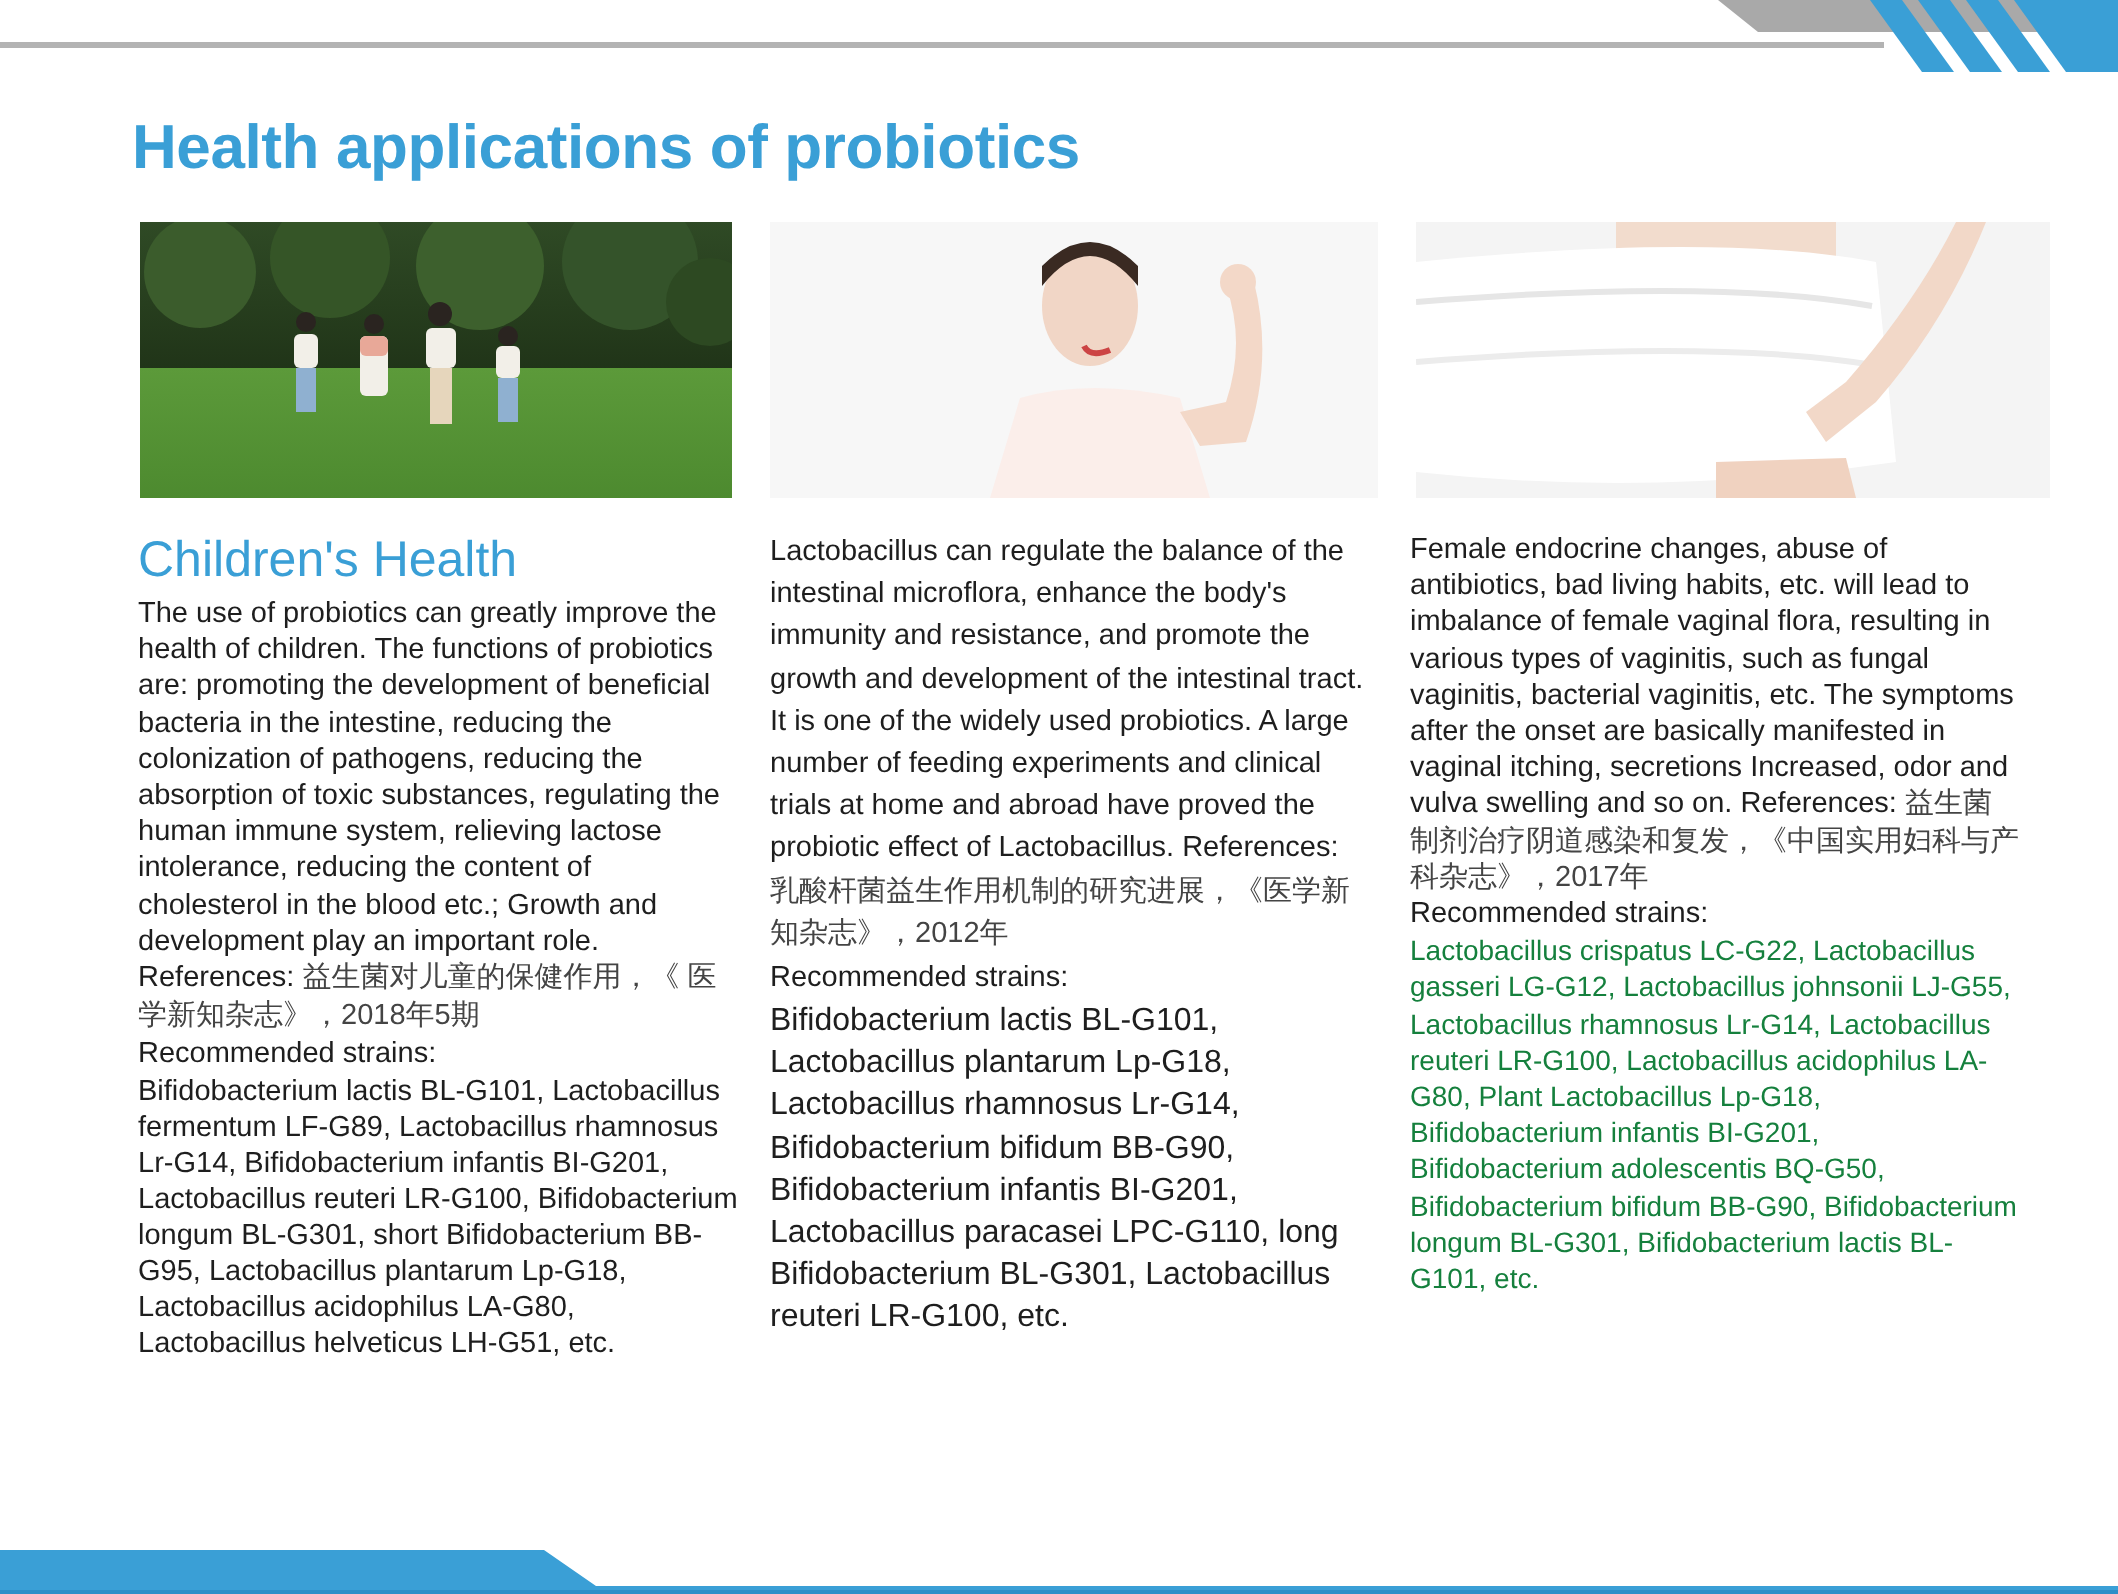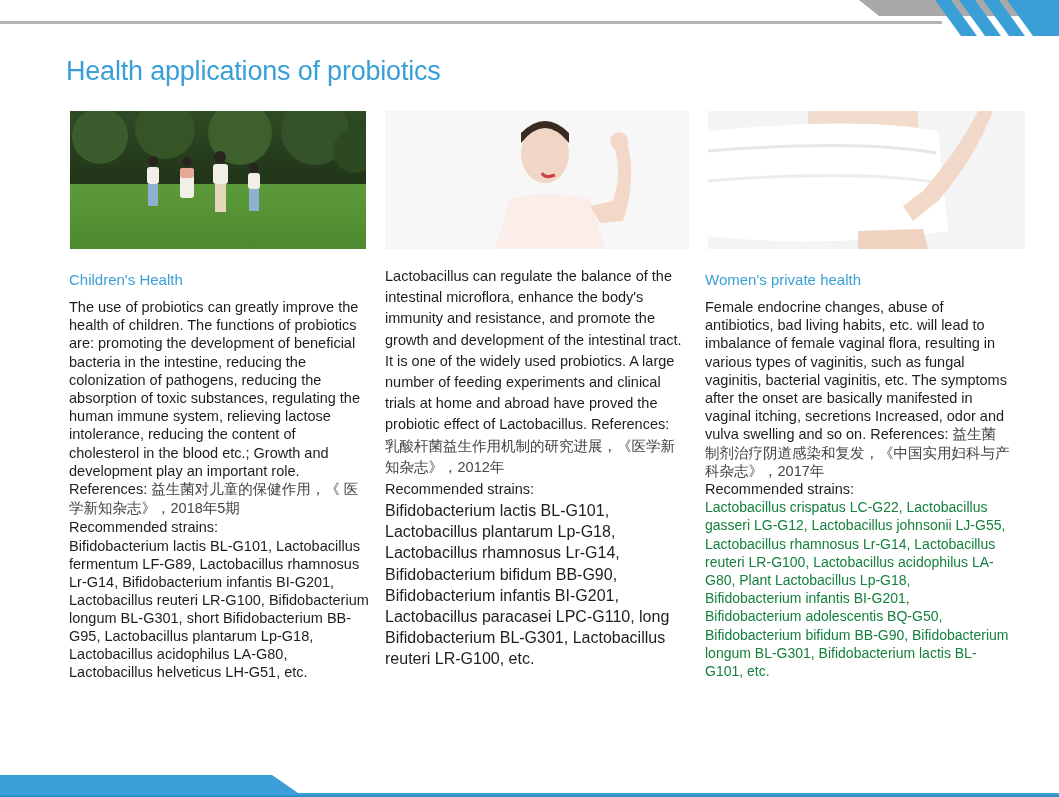--- a/index.html
+++ b/index.html
@@ -3,34 +3,34 @@
 <meta charset="utf-8">
 <style>
   * { box-sizing: border-box; margin: 0; padding: 0; }
   html, body { width: 1059px; height: 797px; overflow: hidden; background: #ffffff; }
   body { position: relative; font-family: "Liberation Sans", "DejaVu Sans", sans-serif; color: #222; }
 
   .deco-top-line { position: absolute; left: 0; top: 21px; width: 942px; height: 3px; background: #b3b3b3; }
   .deco-top-right { position: absolute; right: 0; top: 0; width: 200px; height: 36px; }
   .deco-bottom { position: absolute; left: 0; bottom: 0; width: 1059px; height: 22px; }
 
-  .title { position: absolute; left: 66px; top: 56px; font-size: 27px; font-weight: normal; color: #3a9fd6; letter-spacing: -0.2px; }
+  .title { position: absolute; left: 66px; top: 56px; font-size: 31px; font-weight: bold; color: #3a9fd6; letter-spacing: -0.2px; }
 
   .photo { position: absolute; top: 111px; height: 138px; overflow: hidden; }
   .photo svg { width: 100%; height: 100%; display: block; }
   .photo-1 { left: 70px; width: 296px; }
   .photo-2 { left: 385px; width: 304px; }
   .photo-3 { left: 708px; width: 317px; }
 
   .col { position: absolute; top: 266px; }
   .col-1 { left: 69px; width: 300px; }
   .col-2 { left: 385px; width: 300px; }
   .col-3 { left: 705px; width: 305px; }
 
-  .col h2 { font-size: 15px; font-weight: normal; color: #3a9fd6; line-height: 28px; margin-bottom: 4px; white-space: nowrap; }
+  .col h2 { font-size: 25px; font-weight: normal; color: #3a9fd6; line-height: 28px; margin-bottom: 4px; white-space: nowrap; }
   .col-1 .body, .col-3 .body { font-size: 14.5px; line-height: 18.2px; color: #1e1e1e; }
   .col-2 .body { font-size: 14.5px; line-height: 21.2px; color: #1e1e1e; }
   .col-1 .strains { font-size: 14.5px; line-height: 18px; color: #1e1e1e; }
   .col-2 .strains { font-size: 16px; line-height: 21.2px; color: #1e1e1e; }
   .col-3 .strains { font-size: 14px; line-height: 18.2px; color: #15803d; }
   .ref { color: #1e1e1e; }
   .ref .cn { color: #444; }
   .strains-label { font-weight: normal; display: block; font-size: 14.5px; color: #1e1e1e; }
   .col-1 .strains-label { line-height: 19px; }
   .col-2 .strains-label { line-height: 22px; }
@@ -136,20 +136,19 @@
 <section class="col col-2">
   <p class="body">
     <span>Lactobacillus can regulate the balance of the intestinal microflora, enhance the body's immunity and resistance, and promote the growth and development of the intestinal tract. It is one of the widely used probiotics. A large number of feeding experiments and clinical trials at home and abroad have proved the probiotic effect of Lactobacillus.</span>
     <span class="ref"><span>References: </span><span class="cn">乳酸杆菌益生作用机制的研究进展，《医学新知杂志》，2012年</span></span>
   </p>
   <span class="strains-label">Recommended strains:</span>
   <p class="strains">Bifidobacterium lactis BL-G101, Lactobacillus plantarum Lp-G18, Lactobacillus rhamnosus Lr-G14, Bifidobacterium bifidum BB-G90, Bifidobacterium infantis BI-G201, Lactobacillus paracasei LPC-G110, long Bifidobacterium BL-G301, Lactobacillus reuteri LR-G100, etc.</p>
 </section>
 
 <section class="col col-3">
-  <h2>Women's private health</h2>
   <p class="body">
     <span>Female endocrine changes, abuse of antibiotics, bad living habits, etc. will lead to imbalance of female vaginal flora, resulting in various types of vaginitis, such as fungal vaginitis, bacterial vaginitis, etc. The symptoms after the onset are basically manifested in vaginal itching, secretions Increased, odor and vulva swelling and so on.</span>
     <span class="ref"><span>References: </span><span class="cn">益生菌制剂治疗阴道感染和复发，《中国实用妇科与产科杂志》，2017年</span></span>
   </p>
   <span class="strains-label">Recommended strains:</span>
   <p class="strains">Lactobacillus crispatus LC-G22, Lactobacillus gasseri LG-G12, Lactobacillus johnsonii LJ-G55, Lactobacillus rhamnosus Lr-G14, Lactobacillus reuteri LR-G100, Lactobacillus acidophilus LA-G80, Plant Lactobacillus Lp-G18, Bifidobacterium infantis BI-G201, Bifidobacterium adolescentis BQ-G50, Bifidobacterium bifidum BB-G90, Bifidobacterium longum BL-G301, Bifidobacterium lactis BL-G101, etc.</p>
 </section>
 
 </body></html>

